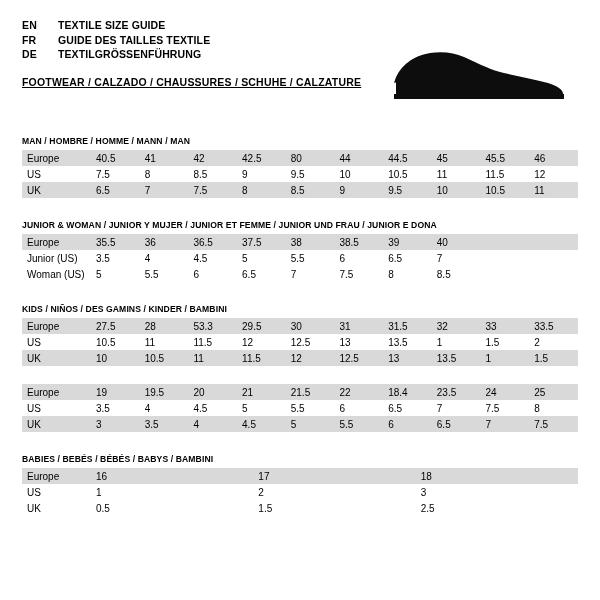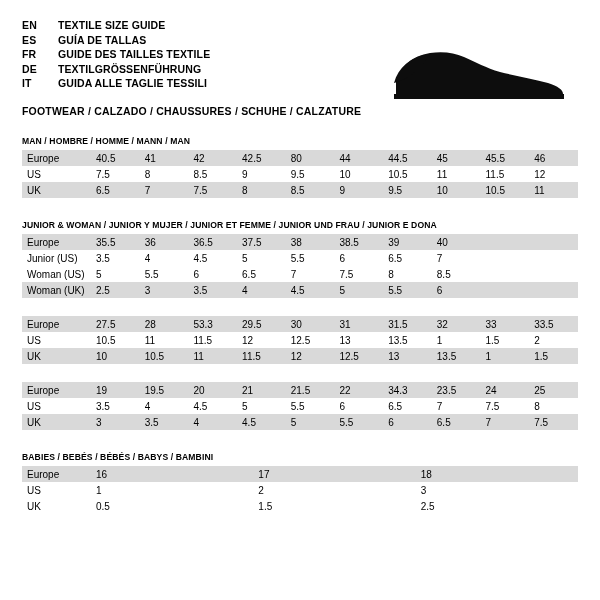--- a/index.html
+++ b/index.html
@@ -53,20 +53,21 @@
     top: 18px;
     width: 190px;
     height: 70px;
   }
 
   .section-head {
     font-size: 10.5px;
     font-weight: bold;
     margin-top: 14px;
     letter-spacing: 0.2px;
+    text-decoration: underline;
   }
 
   
   .block {
     margin-top: 18px;
   }
   .block-title {
     font-size: 8.6px;
     font-weight: bold;
     padding-bottom: 4px;
@@ -96,34 +97,26 @@
 <div class="page">
 
   <div class="header">
     <table class="lang-table">
       <tbody>
         <tr>
           <td class="lang-code">EN</td>
           <td class="lang-title">TEXTILE SIZE GUIDE</td>
         </tr>
         <tr>
-          <td class="lang-code">ES</td>
-          <td class="lang-title">GUÍA DE TALLAS</td>
-        </tr>
-        <tr>
           <td class="lang-code">FR</td>
           <td class="lang-title">GUIDE DES TAILLES TEXTILE</td>
         </tr>
         <tr>
           <td class="lang-code">DE</td>
           <td class="lang-title">TEXTILGRÖSSENFÜHRUNG</td>
-        </tr>
-        <tr>
-          <td class="lang-code">IT</td>
-          <td class="lang-title">GUIDA ALLE TAGLIE TESSILI</td>
         </tr>
       </tbody>
     </table>
 
     <div class="shoe-wrap">
       <svg viewBox="0 0 190 70" width="190" height="70" aria-hidden="true">
         <path fill="#0d0d0d" d="M14 46 C18 30 30 20 48 17 C62 15 72 17 82 21 C94 26 104 32 118 36 C134 40 152 43 166 47 C176 50 181 54 181 58 L181 62 L14 62 Z"></path>
         <path fill="#0d0d0d" d="M12 47 C16 32 28 21 47 18 C44 26 36 35 26 41 C21 44 16 46 12 47 Z"></path>
         <rect x="12" y="58" width="170" height="5" fill="#0d0d0d"></rect>
       </svg>
@@ -215,38 +208,26 @@
           <td>5.5</td>
           <td>6</td>
           <td>6.5</td>
           <td>7</td>
           <td>7.5</td>
           <td>8</td>
           <td>8.5</td>
           <td></td>
           <td></td>
         </tr>
-        <tr class="shaded">
-          <td class="lbl">Woman (UK)</td>
-          <td>2.5</td>
-          <td>3</td>
-          <td>3.5</td>
-          <td>4</td>
-          <td>4.5</td>
-          <td>5</td>
-          <td>5.5</td>
-          <td>6</td>
-          <td></td>
-          <td></td>
-        </tr>
-      </tbody>
-    </table>
-  </div>
-
-  <div class="block">
+      </tbody>
+    </table>
+  </div>
+
+  <div class="block">
+    <div class="block-title">KIDS / NIÑOS / DES GAMINS / KINDER / BAMBINI</div>
     <table class="size">
       <tbody>
         <tr class="shaded">
           <td class="lbl">Europe</td>
           <td>27.5</td>
           <td>28</td>
           <td>53.3</td>
           <td>29.5</td>
           <td>30</td>
           <td>31</td>
@@ -289,21 +270,21 @@
     <table class="size">
       <tbody>
         <tr class="shaded">
           <td class="lbl">Europe</td>
           <td>19</td>
           <td>19.5</td>
           <td>20</td>
           <td>21</td>
           <td>21.5</td>
           <td>22</td>
-          <td>34.3</td>
+          <td>18.4</td>
           <td>23.5</td>
           <td>24</td>
           <td>25</td>
         </tr>
         <tr class="plain">
           <td class="lbl">US</td>
           <td>3.5</td>
           <td>4</td>
           <td>4.5</td>
           <td>5</td>

